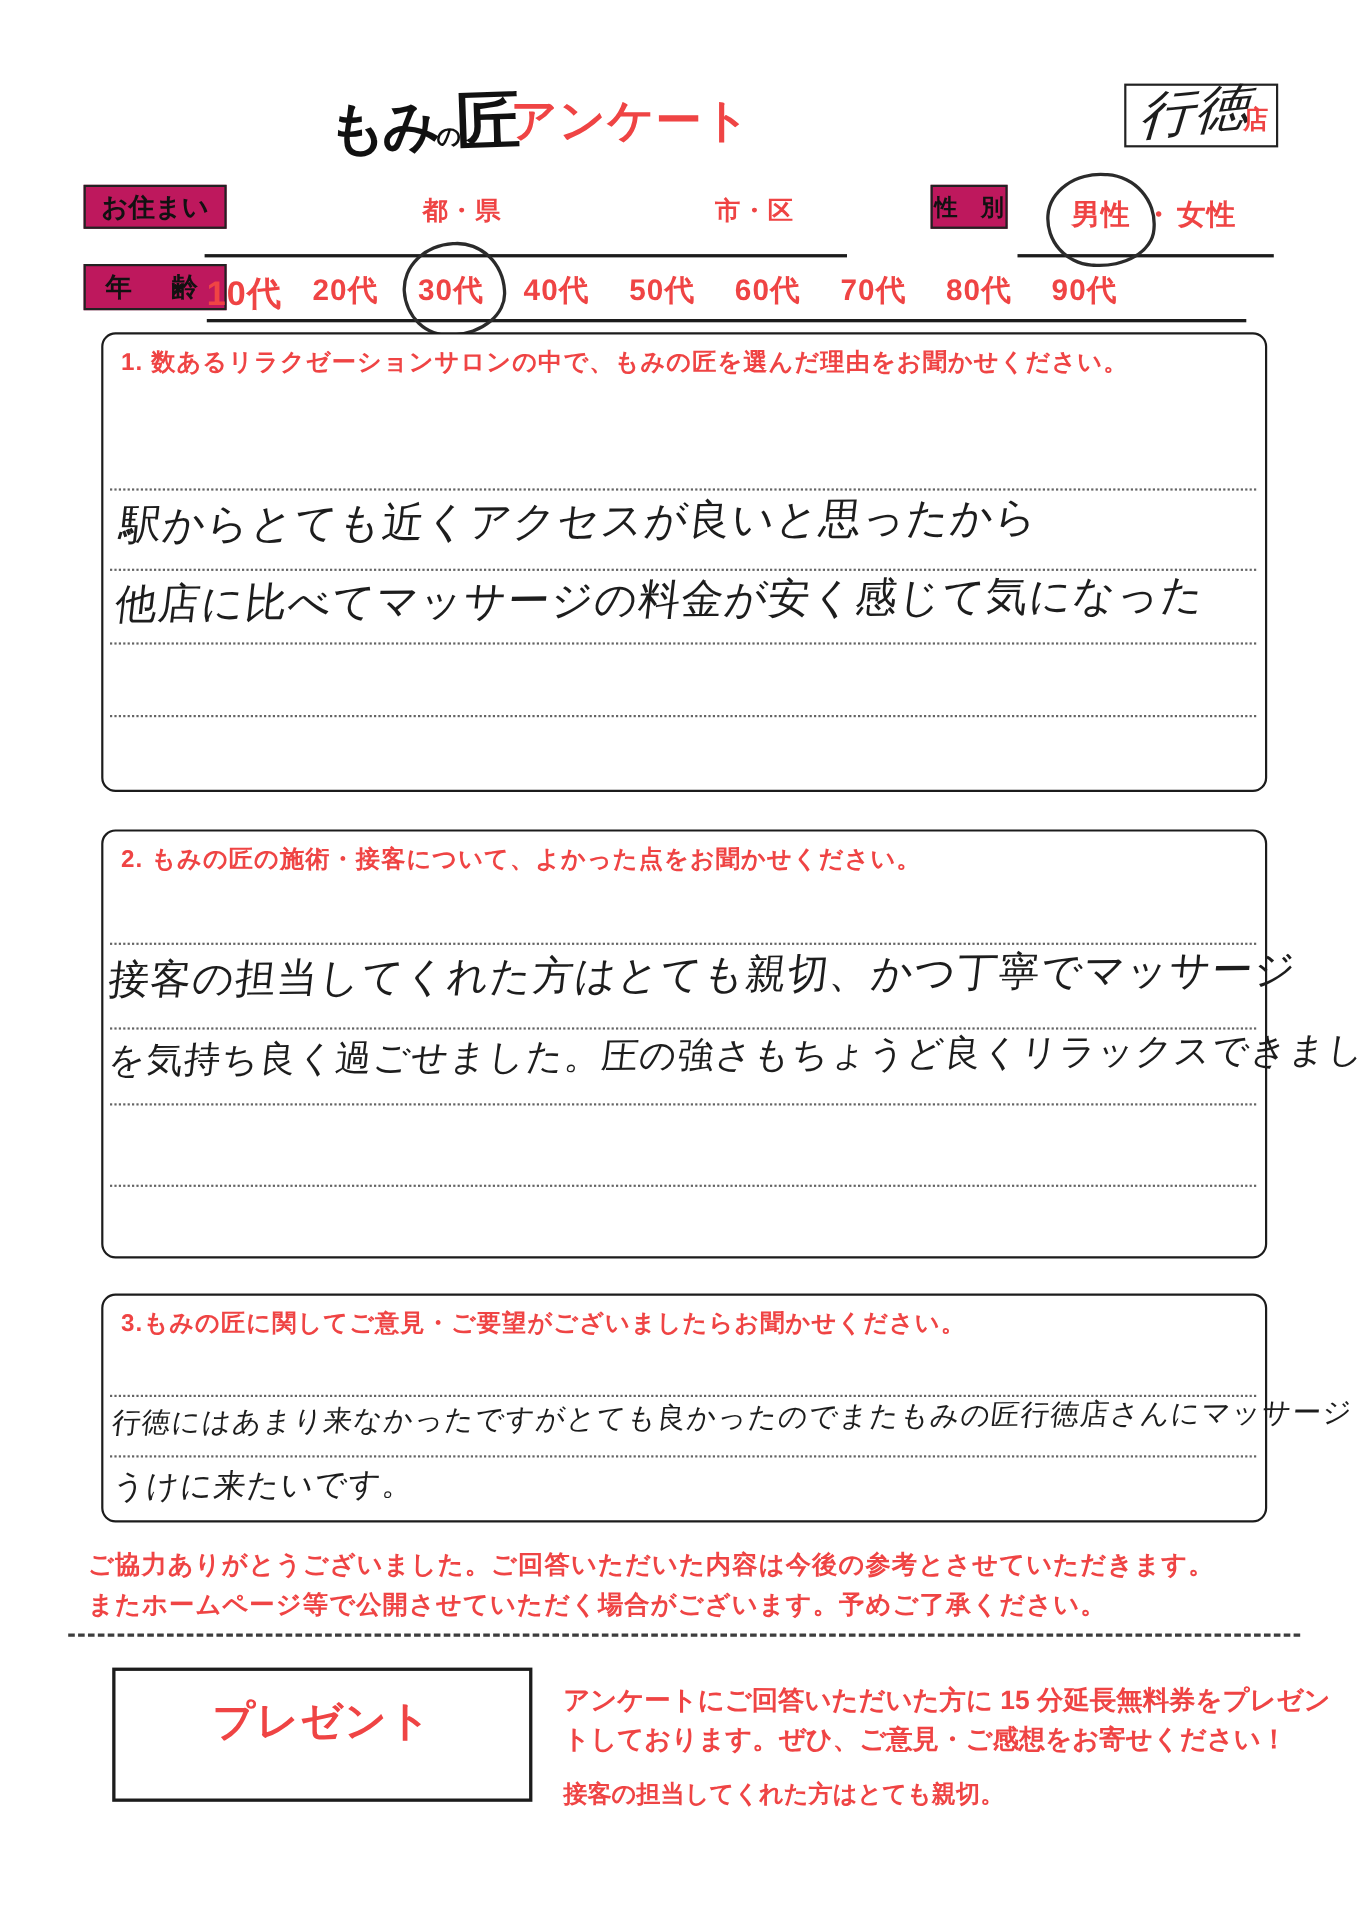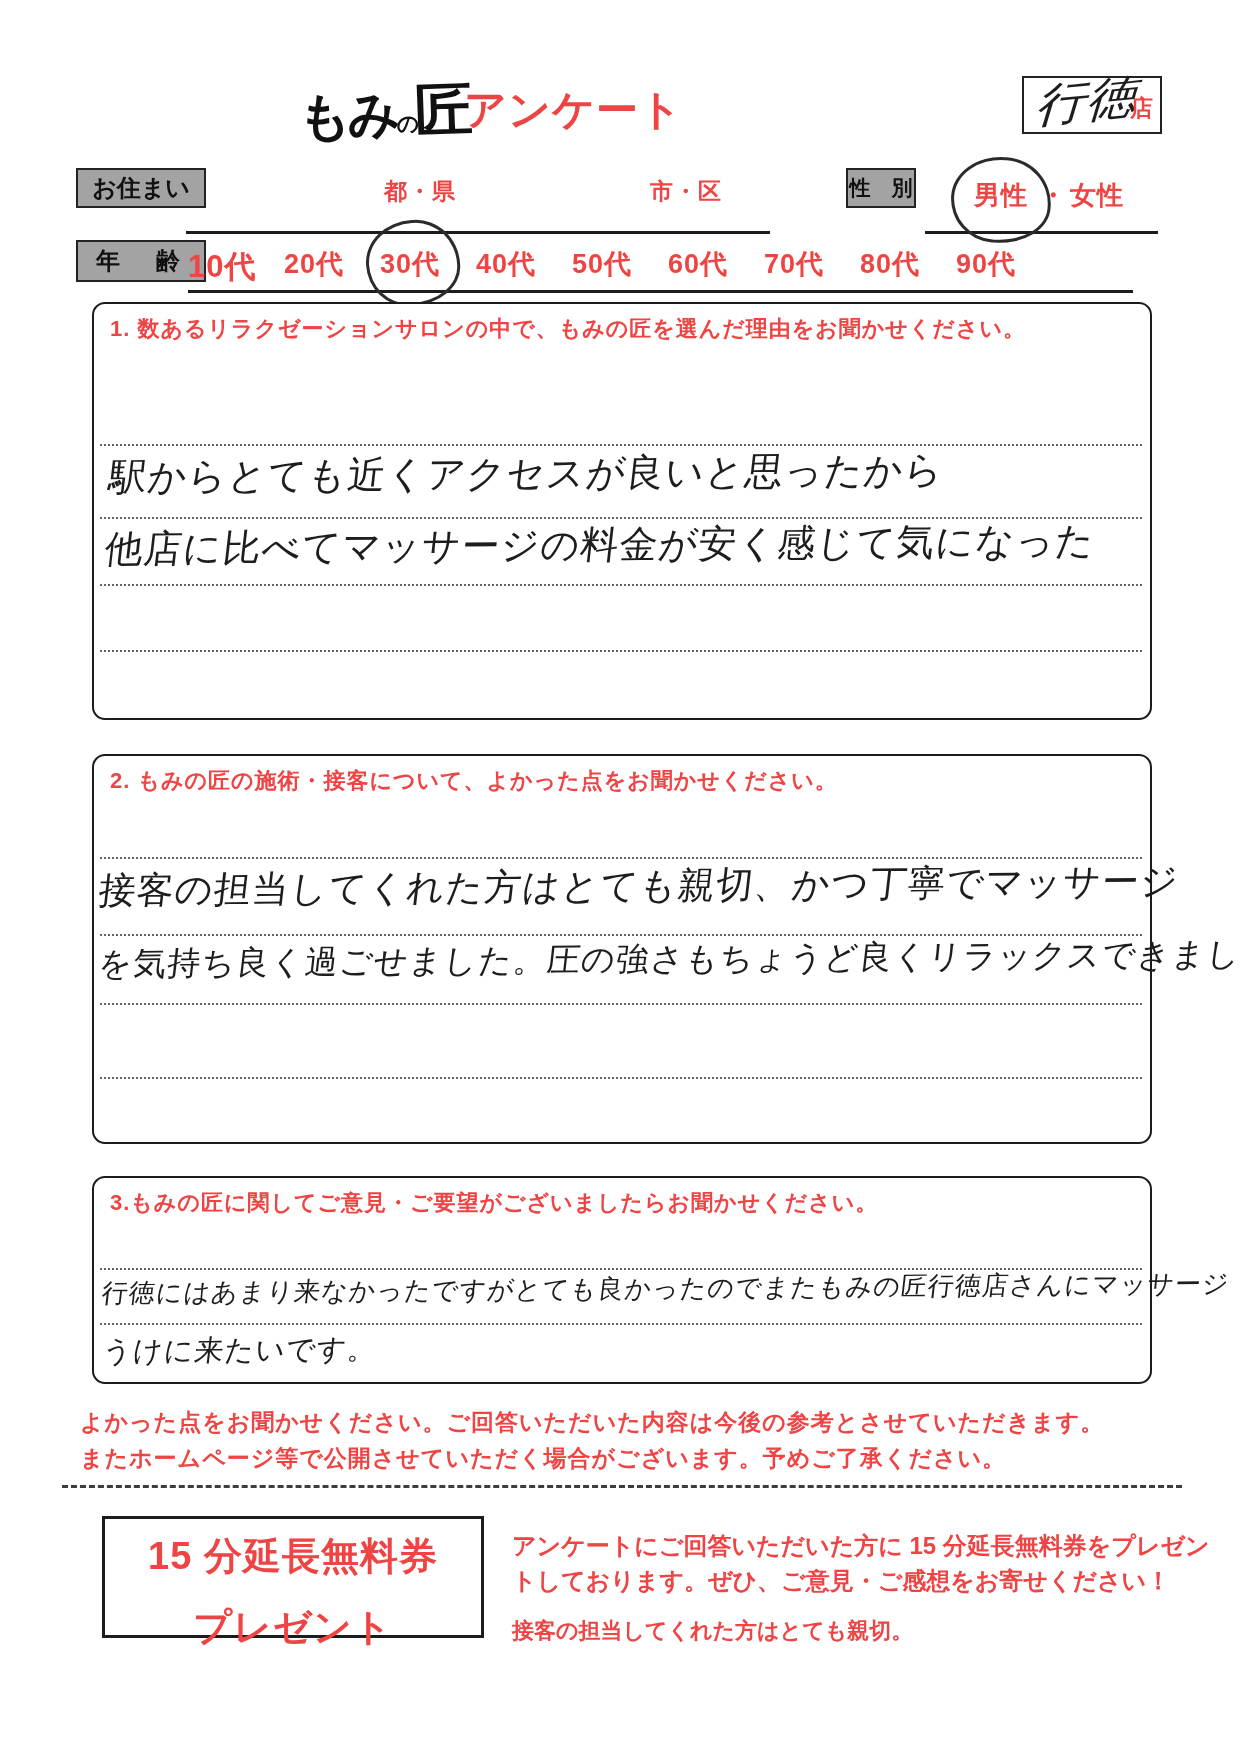--- a/index.html
+++ b/index.html
@@ -5,21 +5,21 @@
   html,body{margin:0;padding:0;background:#e8e8e8;}
   .page{
     position:relative;width:1242px;height:1754px;background:#ffffff;
     font-family:"Liberation Sans","DejaVu Sans",sans-serif;color:#111;
     overflow:hidden;margin:0 auto;
   }
   .abs{position:absolute;}
   .printed{font-weight:bold;color:#ef4444;letter-spacing:1px;white-space:nowrap;}
   .box-label{
     border:2px solid #222;display:flex;align-items:center;justify-content:center;
-    font-weight:bold;background:#a3a3a3;box-sizing:border-box;white-space:nowrap;
+    font-weight:bold;background:#be185d;box-sizing:border-box;white-space:nowrap;
   }
   .uline{background:#1c1c1c;height:3px;}
   .qbox{border:2px solid #1c1c1c;border-radius:13px;box-sizing:border-box;background:#fff;}
   .dotline{border-top:2px dotted #4a4a4a;height:0;opacity:.85;}
   .hw{
     white-space:nowrap;color:#1d1d1d;font-weight:400;
     transform:skewX(-7deg) rotate(-0.5deg);transform-origin:left bottom;
     letter-spacing:1px;
   }
   .circle-mark{
@@ -95,26 +95,25 @@
   <div class="abs hw" style="left:96px;top:866px;font-size:37px;">接客の担当してくれた方はとても親切、かつ丁寧でマッサージ</div>
   <div class="abs hw" style="left:96px;top:942px;font-size:33px;">を気持ち良く過ごせました。圧の強さもちょうど良くリラックスできました。</div>
 
   <div class="abs qbox" style="left:92px;top:1176px;width:1060px;height:208px;"></div>
   <div class="abs printed" style="left:110px;top:1188px;font-size:22px;">3.もみの匠に関してご意見・ご要望がございましたらお聞かせください。</div>
   <div class="abs dotline" style="left:100px;top:1268px;width:1042px;"></div>
   <div class="abs dotline" style="left:100px;top:1323px;width:1042px;"></div>
   <div class="abs hw" style="left:100px;top:1276px;font-size:26px;">行徳にはあまり来なかったですがとても良かったのでまたもみの匠行徳店さんにマッサージ</div>
   <div class="abs hw" style="left:100px;top:1332px;font-size:29px;">うけに来たいです。</div>
 
-  <div class="abs printed" style="left:80px;top:1407px;font-size:23px;">よかった点をお聞かせください。ご回答いただいた内容は今後の参考とさせていただきます。</div>
+  <div class="abs printed" style="left:80px;top:1407px;font-size:23px;">ご協力ありがとうございました。ご回答いただいた内容は今後の参考とさせていただきます。</div>
   <div class="abs printed" style="left:80px;top:1443px;font-size:23px;">またホームページ等で公開させていただく場合がございます。予めご了承ください。</div>
 
   <div class="abs dashsep" style="left:62px;top:1485px;width:1120px;"></div>
 
   <div class="abs coupon" style="left:102px;top:1516px;width:382px;height:122px;">
-    <div class="printed" style="font-size:38px;text-align:center;margin-top:12px;">15 分延長無料券</div>
     <div class="printed" style="font-size:38px;text-align:center;margin-top:20px;">プレゼント</div>
   </div>
   <div class="abs printed" style="left:512px;top:1530px;font-size:24px;letter-spacing:0;">アンケートにご回答いただいた方に 15 分延長無料券をプレゼン</div>
   <div class="abs printed" style="left:512px;top:1565px;font-size:24px;letter-spacing:0;">トしております。ぜひ、ご意見・ご感想をお寄せください！</div>
   <div class="abs printed" style="left:512px;top:1616px;font-size:22px;letter-spacing:0;">接客の担当してくれた方はとても親切。</div>
 
 </div>
 
 </body></html>

